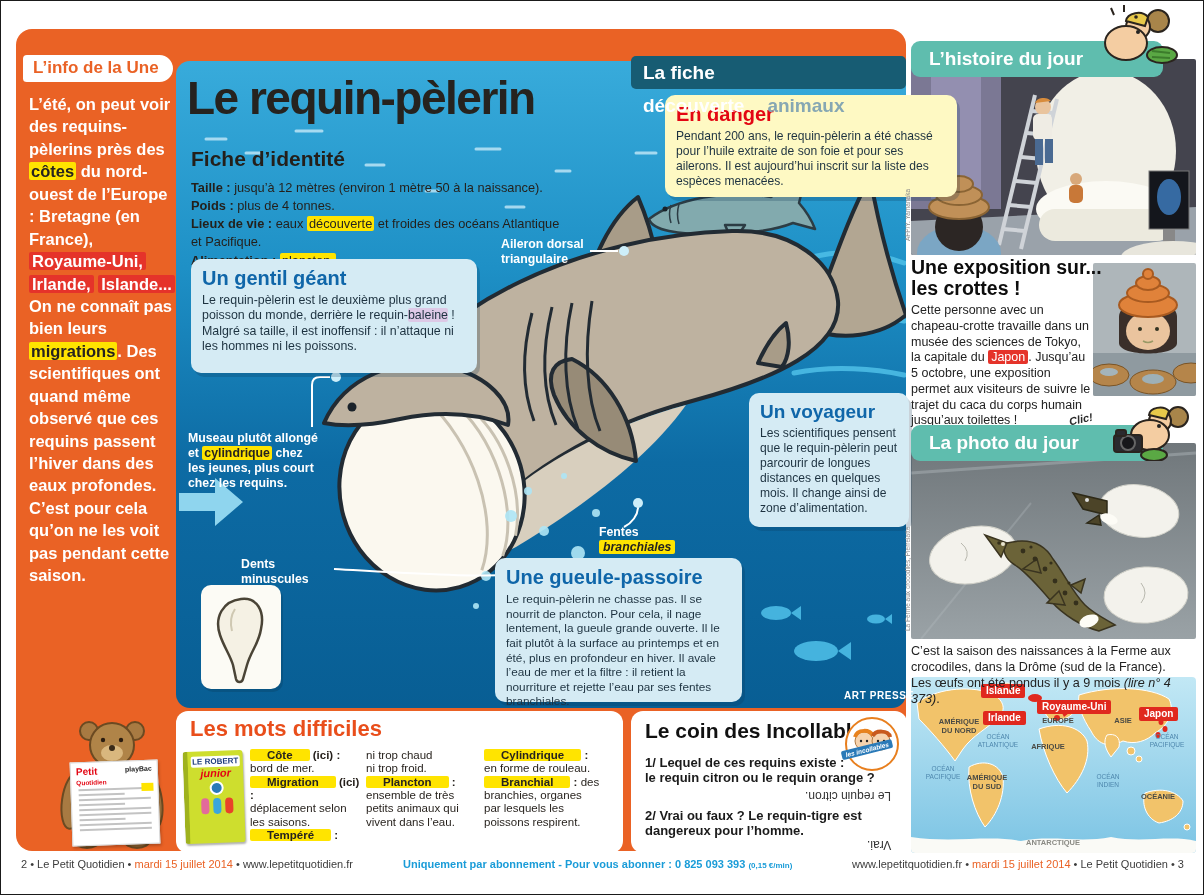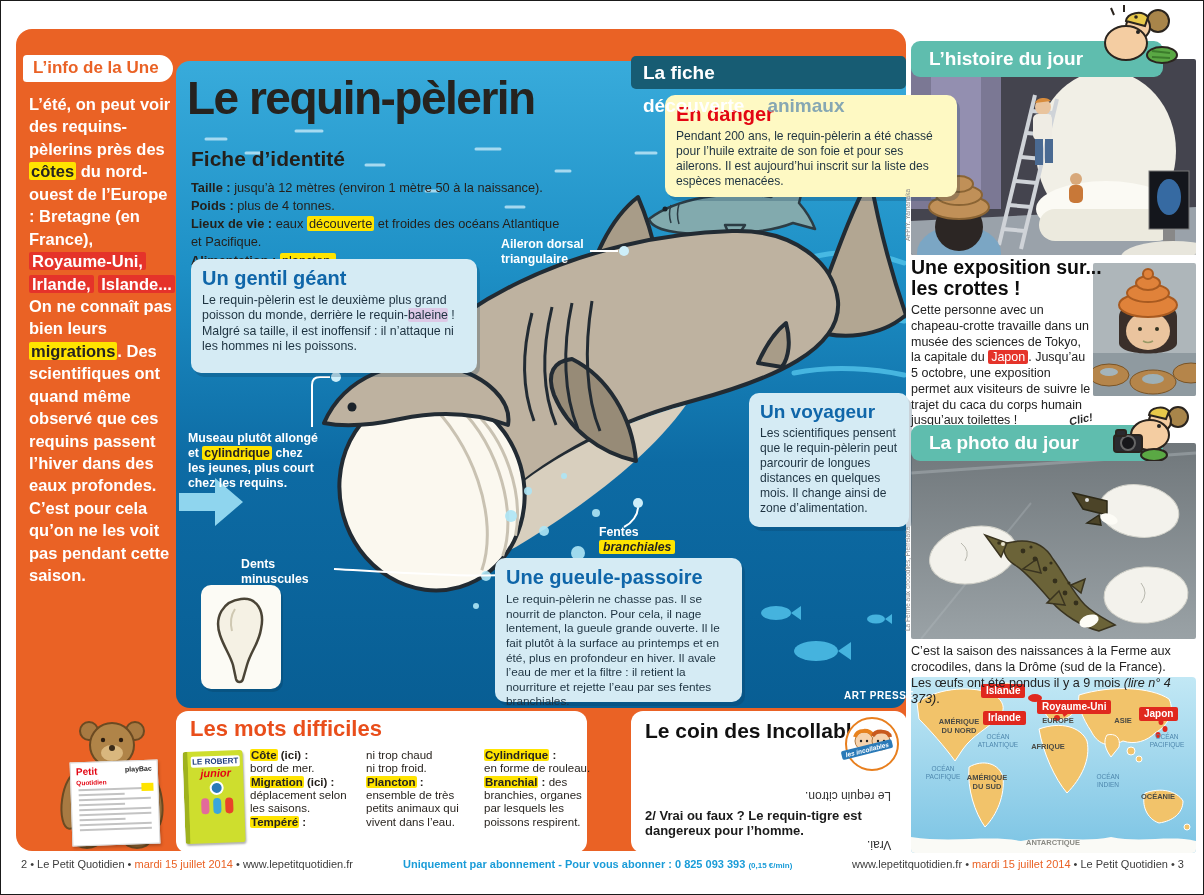--- a/index.html
+++ b/index.html
@@ -53,24 +53,24 @@
   .lab-aileron{left:500px;top:236px;width:86px;text-align:left}
   .lab-museau{left:187px;top:430px;width:158px}
   .lab-dents{left:240px;top:556px;width:92px}
   .lab-fentes{left:598px;top:524px}
   .lab-fentes .hl-yellow{font-style:italic;padding:0 4px}
   .tooth-box{left:200px;top:584px;width:80px;height:104px;background:#fcfbf5;border-radius:10px;z-index:4;
     box-shadow:2px 3px 0 rgba(8,50,80,.25)}
   .art-credit{left:843px;top:689px;color:#fff;font-weight:bold;font-size:10px;letter-spacing:.6px;z-index:4}
 
   .white-card{background:#fff;border-radius:12px;z-index:4}
-  .mots-box{left:175px;top:710px;width:411px;height:142px}
+  .mots-box{left:175px;top:710px;width:447px;height:142px}
   .mots-title{left:14px;top:5px;font-size:22px;font-weight:800;color:#e94e1b}
   .mots-col{top:38px;font-size:11.5px;line-height:1.16;color:#241f1a}
-  .mots-col .hl-yellow{padding:0 1px}
+  .mots-col .hl-yellow{padding:0 17px}
   .incol-box{left:630px;top:710px;width:276px;height:142px}
   .incol-title{left:14px;top:8px;font-size:21px;font-weight:800;color:#111}
   .q{position:absolute;left:14px;font-size:13px;font-weight:bold;color:#1a1a1a;line-height:1.18}
   .answer{position:absolute;font-size:12px;color:#333;transform:rotate(180deg)}
 
   .banner{width:252px;height:36px;background:var(--teal);border-radius:9px;color:#fff;font-weight:800;
     font-size:19px;line-height:36px;padding-left:18px;z-index:5}
   .photo-frame{z-index:2;border-radius:2px;overflow:hidden}
   .vcredit{color:#8a8a8a;font-size:6.5px;z-index:4;transform:rotate(-90deg);transform-origin:left top;white-space:nowrap}
   .expo-head{left:910px;top:256px;font-size:19.5px;font-weight:800;line-height:1.1;color:#0d0d0d;z-index:3}
@@ -338,20 +338,22 @@
         <circle cx="34" cy="22" r="9" fill="#f6d3ae" stroke="#b07a42"></circle>
         <path d="M8,18 C10,10 24,10 26,17" fill="none" stroke="#e8821e" stroke-width="4"></path>
         <path d="M26,17 C28,11 42,11 43,18" fill="none" stroke="#c85a1e" stroke-width="4"></path>
         <circle cx="14" cy="22" r="1.2" fill="#222"></circle>
           <circle cx="20" cy="22" r="1.2" fill="#222"></circle>
         <circle cx="31" cy="22" r="1.2" fill="#222"></circle>
           <circle cx="37" cy="22" r="1.2" fill="#222"></circle>
       </svg>
       <span class="incol-ribbon">les incollables</span>
     </div>
+    <div class="q pre" style="top:44px">1/ Lequel de ces requins existe :
+le requin citron ou le requin orange ?</div>
     <div class="answer" style="right:16px;top:78px">Le requin citron.</div>
     <div class="q pre" style="top:97px">2/ Vrai ou faux ? Le requin-tigre est
 dangereux pour l’homme.</div>
     <div class="answer" style="right:16px;top:127px">Vrai.</div>
   </div>
 
   <div class="abs banner" style="left:910px;top:40px">
     <span>L’histoire du jour</span>
   </div>
   <svg class="abs" style="left:1085px;top:4px;z-index:6" width="100" height="64" viewBox="0 0 100 64">

